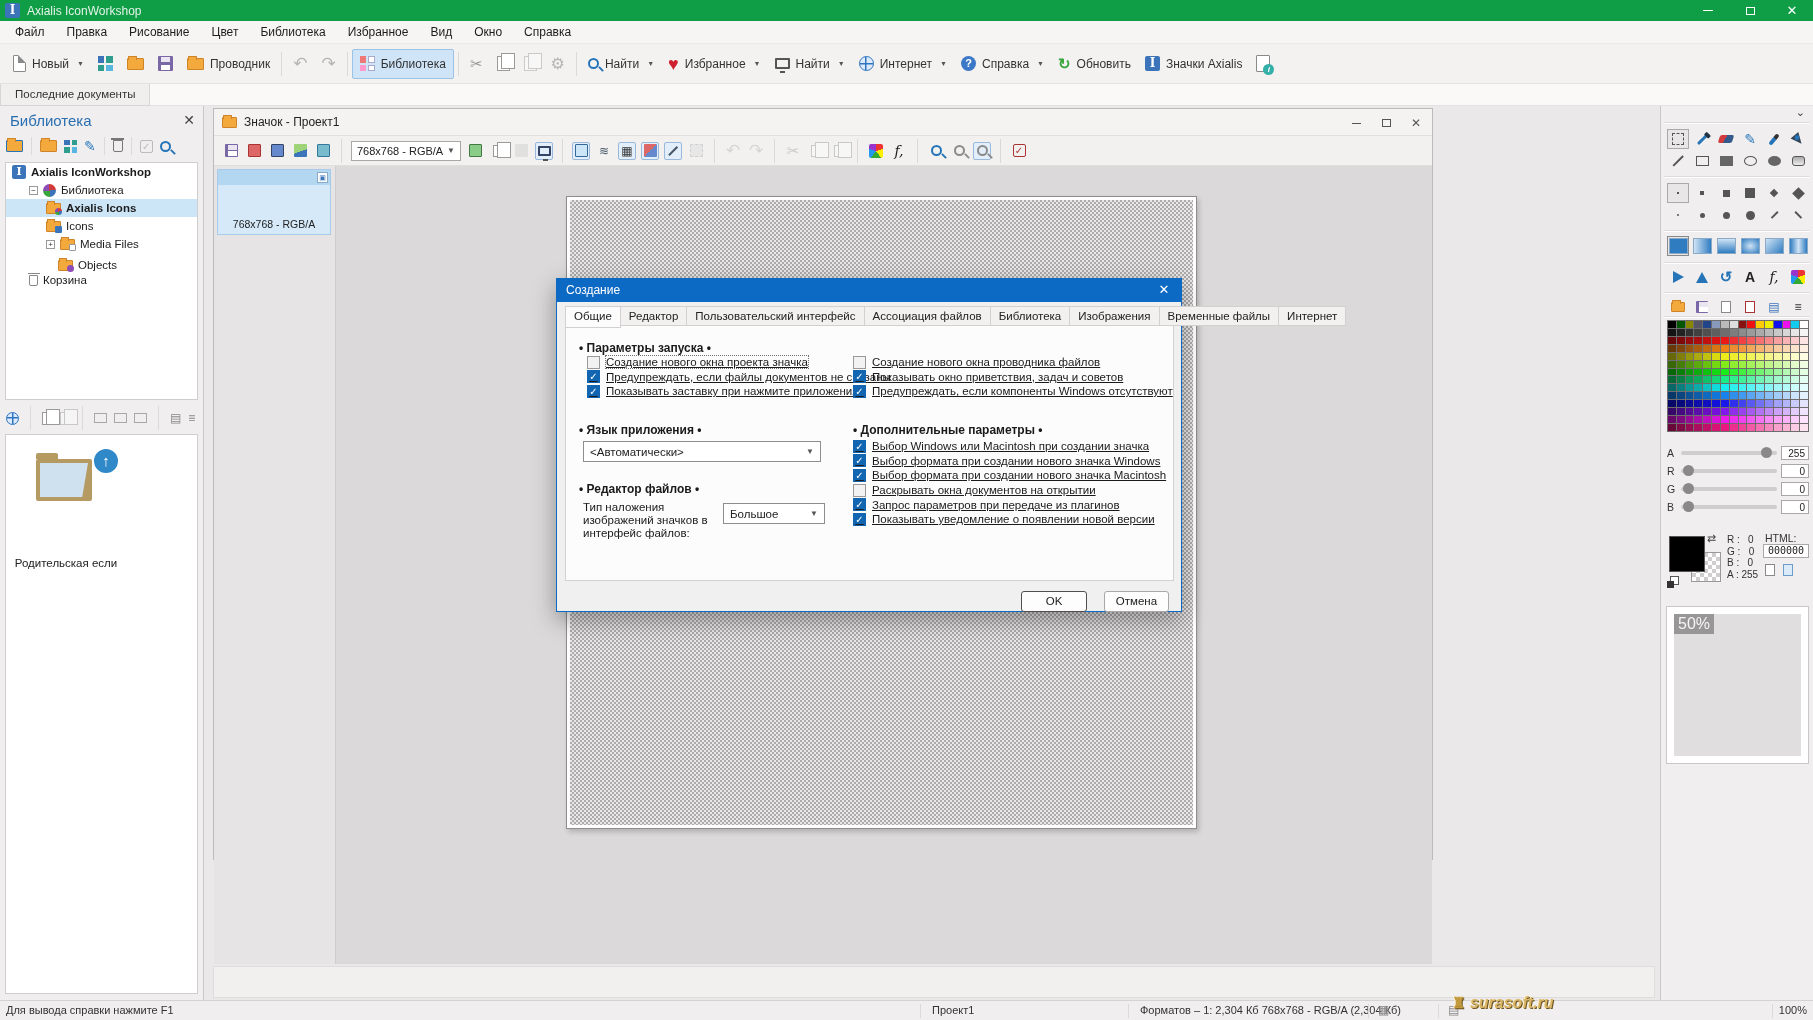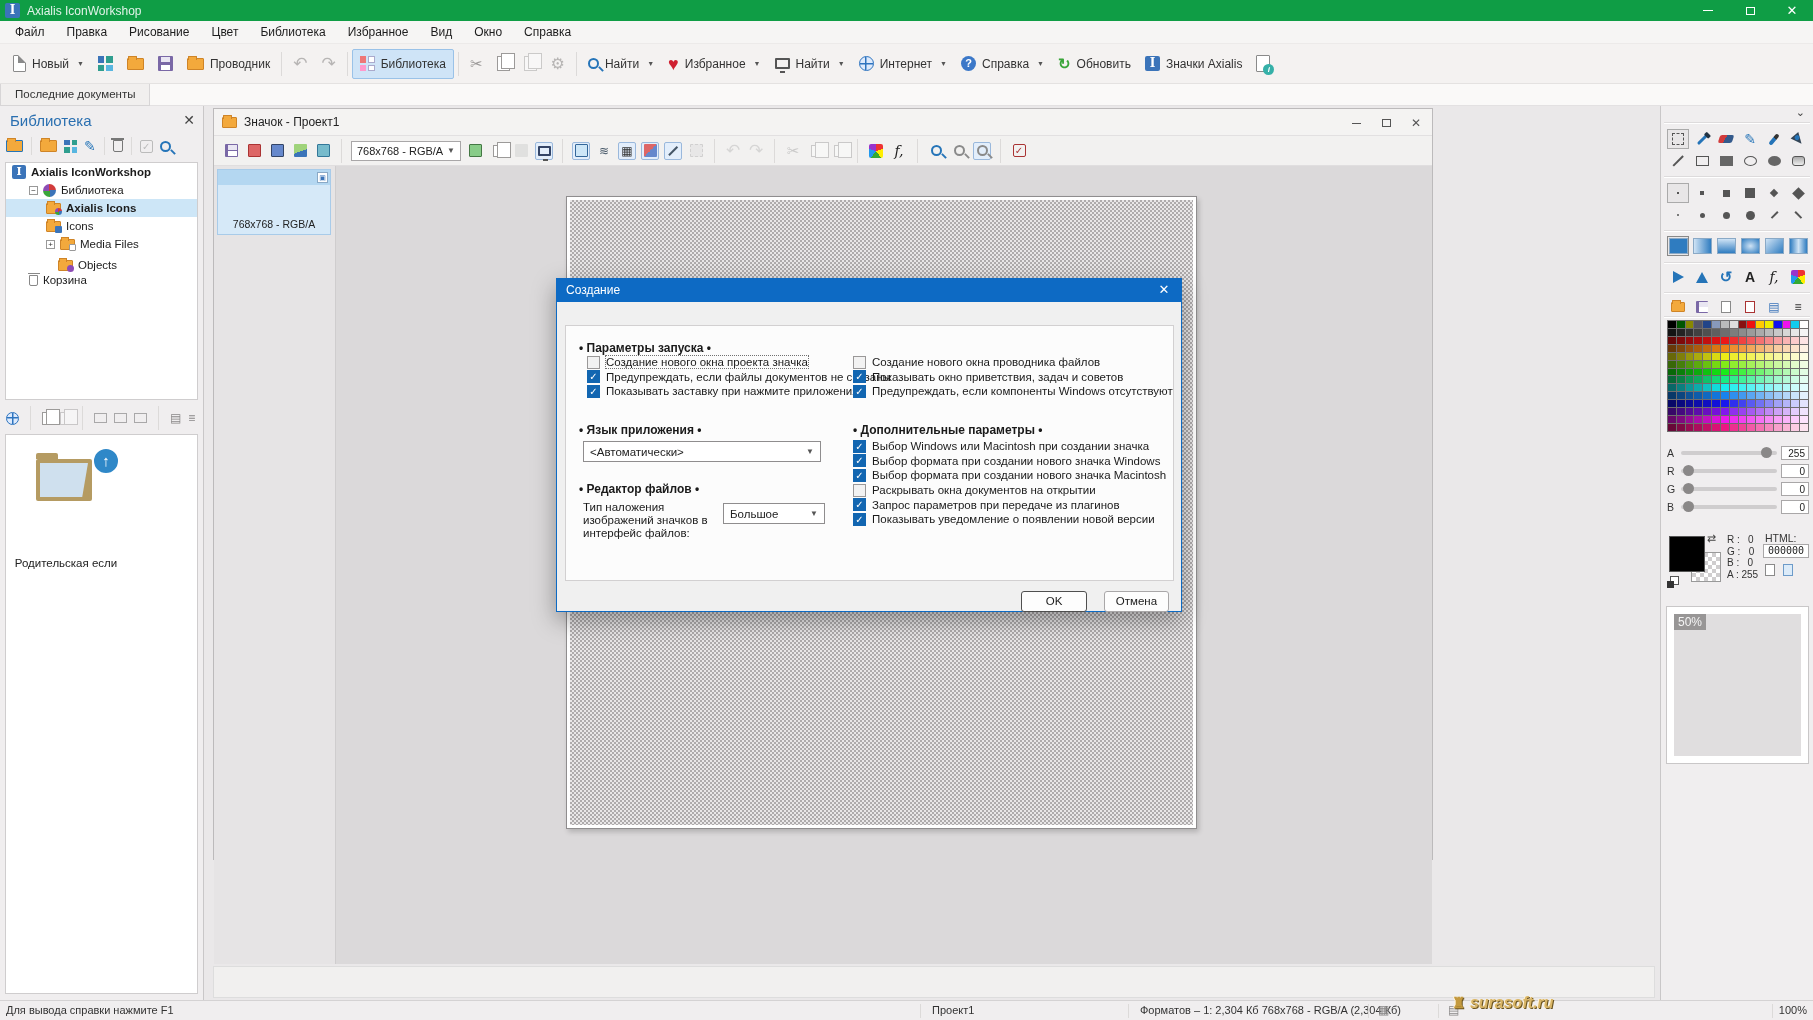--- a/index.html
+++ b/index.html
@@ -148,21 +148,21 @@
   .dlg-title{position:absolute;left:0;top:0;width:100%;height:23px;background:#0d6ac4;color:#fff;
     font-size:12px;line-height:23px;padding-left:9px;}
   .dlg-close{position:absolute;right:0;top:0;width:34px;height:23px;color:#fff;font-size:13px;text-align:center;line-height:22px;}
   .dlg-tabs{position:absolute;left:8px;top:27px;height:20px;z-index:3;white-space:nowrap;}
   .tab{display:inline-block;padding:3px 8px 3px;font-size:11.5px;color:#222;background:#f2f1f0;
     border:1px solid #d2d0d1;margin-right:-1px;position:relative;}
   .tab.active{background:#fcfcfc;padding-bottom:5px;z-index:4;}
   .dlg-pane{position:absolute;left:8px;top:46px;width:609px;height:256px;background:#fcfcfc;border:1px solid #d2d0d1;}
   .sec{position:absolute;font-weight:bold;font-size:12px;color:#1a1a1a;white-space:nowrap;}
   .cbgroup{position:absolute;}
-  .cbrow{display:flex;align-items:center;gap:6px;height:14.6px;font-size:11.5px;color:#1a1a1a;white-space:nowrap;}
+  .cbrow{display:flex;align-items:center;gap:6px;height:14.6px;font-size:11.5px;color:#1a1a1a;white-space:nowrap;text-decoration:underline;}
   .cb{width:13px;height:13px;border:1px solid #9a9898;background:#f2f2f2;flex:none;font-size:10px;line-height:12px;text-align:center;}
   .cb.on{background:#1266b1;border-color:#1266b1;color:#fff;}
   .cbl.focus{outline:1px dotted #707070;}
   .select{position:absolute;height:21px;background:#fff;border:1px solid #8f8d8e;font-size:11.5px;color:#222;
     display:flex;align-items:center;justify-content:space-between;padding:0 6px;}
   .fieldlbl{position:absolute;font-size:11.5px;color:#1a1a1a;line-height:1.12;}
   .btn{position:absolute;height:21px;background:#fdfdfd;border:1px solid #a9a7a8;border-radius:3px;
     font-size:11.5px;text-align:center;line-height:19px;color:#1a1a1a;}
   .btn.default{border:1px solid #4f4f4f;}
 
@@ -216,21 +216,21 @@
   .fgbg-ic::after{content:"";position:absolute;left:0;bottom:0;width:7px;height:7px;background:#333;}
   .readout{position:absolute;left:66px;top:428px;font-size:10px;color:#333;line-height:11.5px;white-space:pre;}
   .html-lbl{position:absolute;left:104px;top:426px;font-size:10.5px;color:#333;}
   .html-box{position:absolute;left:102px;top:438px;width:46px;height:14px;background:#fff;border:1px solid #a9a7a8;
     font-size:10px;text-align:center;line-height:12px;font-family:"DejaVu Sans Mono",monospace;}
   .mini-pg{width:10px;height:12px;background:#fff;border:1.5px solid #8a8a8a;position:relative;}
   .mini-pg.blue{background:#dcebf9;border-color:#6d9bc9;}
   .copy-row{position:absolute;left:104px;top:458px;display:flex;gap:8px;}
   .zoom-pane{position:absolute;left:5px;top:500px;width:143px;height:158px;background:#fff;border:1px solid #c9c7c8;}
   .zoom-inner{position:absolute;left:7px;top:7px;right:7px;bottom:7px;background:#e0dedf;}
-  .zoom-chip{position:absolute;left:0;top:0;background:#989696;color:#f5f5f5;font-size:12px;padding:1px 4px;}
+  .zoom-chip{position:absolute;left:0;top:0;background:#989696;color:#f5f5f5;font-size:16px;padding:1px 4px;}
 
   
   .statusbar{position:absolute;left:0;top:1000px;width:1813px;height:20px;background:#f0eeef;border-top:1px solid #d4d2d3;
     font-size:11px;color:#333;}
   .sseg{position:absolute;top:0;height:20px;line-height:19px;white-space:nowrap;}
   .ssep{position:absolute;top:3px;width:1px;height:14px;background:#dcdad9;}
   .sico{font-size:12px;color:#8a8888;}
   .watermark{position:absolute;left:1452px;top:994px;z-index:30;font-weight:bold;font-style:italic;font-size:16px;
     color:#d9b566;text-shadow:1px 1px 0 #6b5420, -1px 0 0 #fff3d6;white-space:nowrap;}
   .watermark .rook{font-style:normal;font-size:15px;color:#c49a3f;}
@@ -560,20 +560,21 @@
           <div class="hatch"></div>
         </div>
     </div>
   </div>
   <div class="doc-tray"></div>
 </div>
 
 <div class="dialog">
   <div class="dlg-title">Создание</div>
   <div class="dlg-close">✕</div>
+  <div class="dlg-tabs"><span class="tab active">Общие</span><span class="tab">Редактор</span><span class="tab">Пользовательский интерфейс</span><span class="tab">Ассоциация файлов</span><span class="tab">Библиотека</span><span class="tab">Изображения</span><span class="tab">Временные файлы</span><span class="tab">Интернет</span></div>
   <div class="dlg-pane"></div>
 
   <div class="sec" style="left:22px;top:62px;">• Параметры запуска •</div>
   <div class="cbgroup" style="left:30px;top:76px;">
       <div class="cbrow">
         <span class="cb"></span>
         <span class="cbl focus">Создание нового окна проекта значка</span>
       </div>
       <div class="cbrow">
         <span class="cb on">✓</span>

